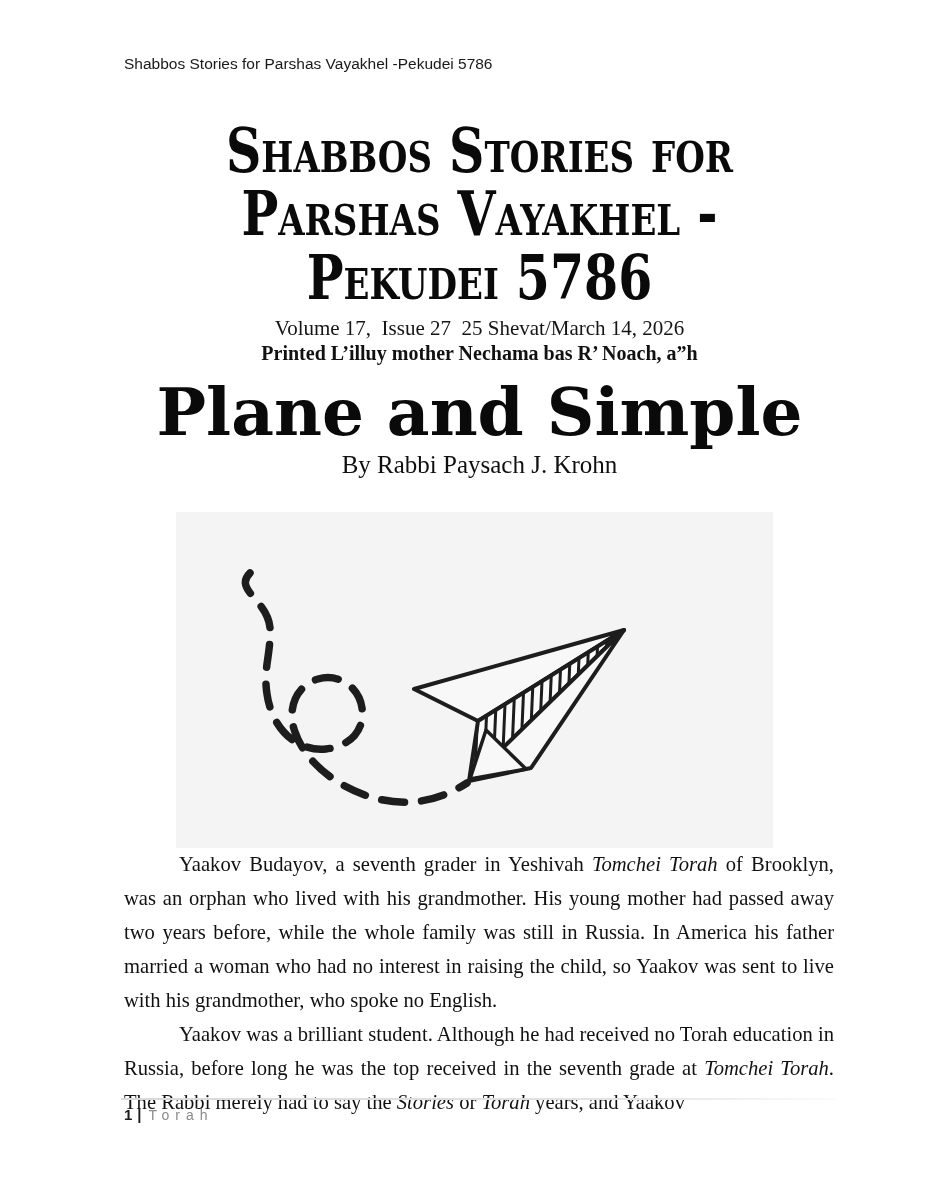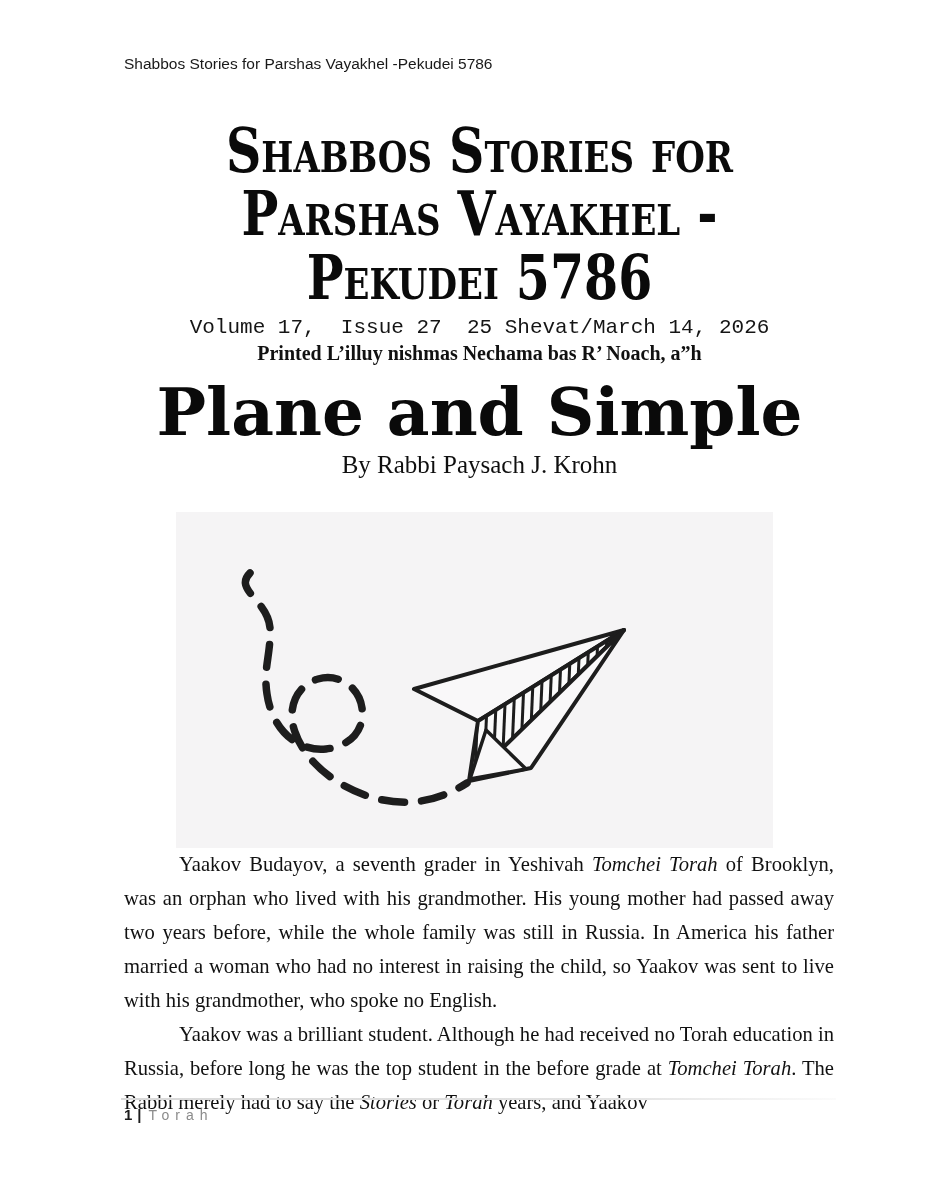--- a/index.html
+++ b/index.html
@@ -8,21 +8,21 @@
 
   .doc-header{position:absolute;left:108px;top:55px;width:710px;
         font-family:"Liberation Sans", sans-serif;font-size:15.5px;color:#191919;}
 
   .main-title{position:absolute;left:55px;top:119px;width:817px;text-align:center;
         font-family:"DejaVu Serif", serif;font-weight:bold;font-variant:small-caps;
         font-size:49px;line-height:51px;color:#0a0a0a;
         transform:scaleY(1.25);transform-origin:top center;letter-spacing:0px;}
 
   .issue-line{position:absolute;left:55px;top:316px;width:817px;text-align:center;
-        font-size:21px;white-space:pre-wrap;color:#151515;font-family:Liberation Mono, monospace;}
+        font-size:21px;white-space:pre-wrap;color:#151515;}
 
   .dedication-line{position:absolute;left:55px;top:342px;width:817px;text-align:center;
         font-size:20px;font-weight:bold;color:#111111;}
 
   .story-title{position:absolute;left:55px;top:381px;width:817px;text-align:center;
         font-family:"DejaVu Serif", serif;font-size:66px;font-weight:bold;color:#0a0a0a;line-height:62px;}
 
   .byline{position:absolute;left:55px;top:451px;width:817px;text-align:center;
         font-size:25px;font-weight:normal;color:#0f0f0f;}
 
@@ -50,21 +50,21 @@
   <div class="doc-header">Shabbos Stories for Parshas Vayakhel -Pekudei 5786</div>
 
   <div class="main-title">
     <div>Shabbos Stories for</div>
     <div>Parshas Vayakhel -</div>
     <div>Pekudei 5786</div>
   </div>
 
   <div class="issue-line">Volume 17,  Issue 27  25 Shevat/March 14, 2026</div>
 
-  <div class="dedication-line">Printed L’illuy nishmas Nechama bas R’ Noach, a”h</div>
+  <div class="dedication-line">Printed L’illuy mother Nechama bas R’ Noach, a”h</div>
 
   <div class="story-title">Plane and Simple</div>
 
   <div class="byline">By Rabbi Paysach J. Krohn</div>
 
   <div class="figure">
     <svg width="597" height="336" viewBox="0 0 597 336">
       <defs>
         <clipPath id="hatchClip">
           <path d="M448,118 L302,209 L293,269 Z"></path>
@@ -104,21 +104,21 @@
       </g>
 
       <path d="M448,118 L355,256 L293,269 Z" fill="#f9f8f9" stroke="#1d1d1d" stroke-width="4" stroke-linejoin="round"></path>
 
       <path d="M310,218 L350,257 L294,267 Z" fill="#f9f8f9" stroke="#1d1d1d" stroke-width="3.5" stroke-linejoin="round"></path>
     </svg>
   </div>
 
   <div class="body-text">
     <p><span>Yaakov Budayov, a seventh grader in Yeshivah </span><i>Tomchei Torah</i><span> of Brooklyn, was an orphan who lived with his grandmother. His young mother had passed away two years before, while the whole family was still in Russia. In America his father married a woman who had no interest in raising the child, so Yaakov was sent to live with his grandmother, who spoke no English.</span></p>
-    <p><span>Yaakov was a brilliant student. Although he had received no Torah education in Russia, before long he was the top student in the before grade at </span><i>Tomchei Torah</i><span>. The Rabbi merely had to say the </span><i>Stories</i><span> or </span><i>Torah</i><span> years, and Yaakov</span></p>
+    <p><span>Yaakov was a brilliant student. Although he had received no Torah education in Russia, before long he was the top received in the seventh grade at </span><i>Tomchei Torah</i><span>. The Rabbi merely had to say the </span><i>Stories</i><span> or </span><i>Torah</i><span> years, and Yaakov</span></p>
   </div>
 
   <div class="footer-rule"></div>
   <div class="doc-footer">
     <span class="num">1</span><span class="sep">|</span><span class="pg">Torah</span>
   </div>
 
 </div>
 
 </body></html>

